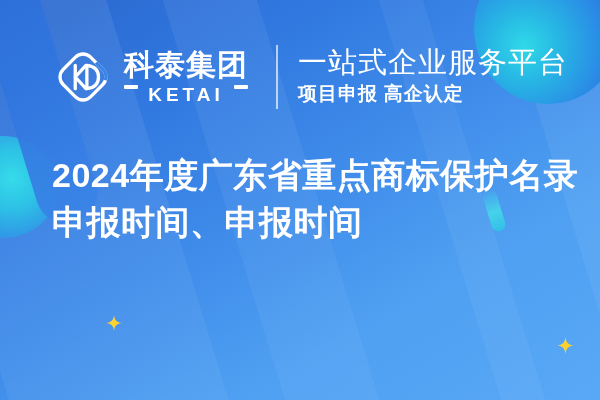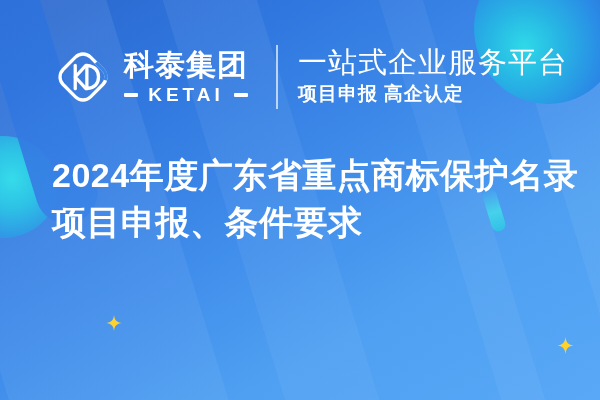--- a/index.html
+++ b/index.html
@@ -150,21 +150,21 @@
     font-size: 30px;
     font-weight: 700;
     letter-spacing: 1px;
     line-height: 1;
     white-space: nowrap;
     font-family: "Liberation Sans", "DejaVu Sans", sans-serif;
   }
 
   .logo-en-row {
     display: flex;
-    align-items: center;
+    align-items: flex-start;
     margin-top: 5px;
     gap: 5px;
   }
   .logo-dash {
     display: block;
     width: 14px;
     height: 4px;
     background: #ffffff;
     border-radius: 1px;
     flex: 0 0 auto;
@@ -289,16 +289,16 @@
 
     <div class="tagline">
       <span class="tagline-main">一站式企业服务平台</span>
       <span class="tagline-sub">项目申报 高企认定</span>
     </div>
 
   </div>
 
   <div class="headline">
     <div class="headline-line">2024年度广东省重点商标保护名录</div>
-    <div class="headline-line">项目申报、条件要求</div>
+    <div class="headline-line">申报时间、申报时间</div>
   </div>
 
 </div>
 
 </body></html>

